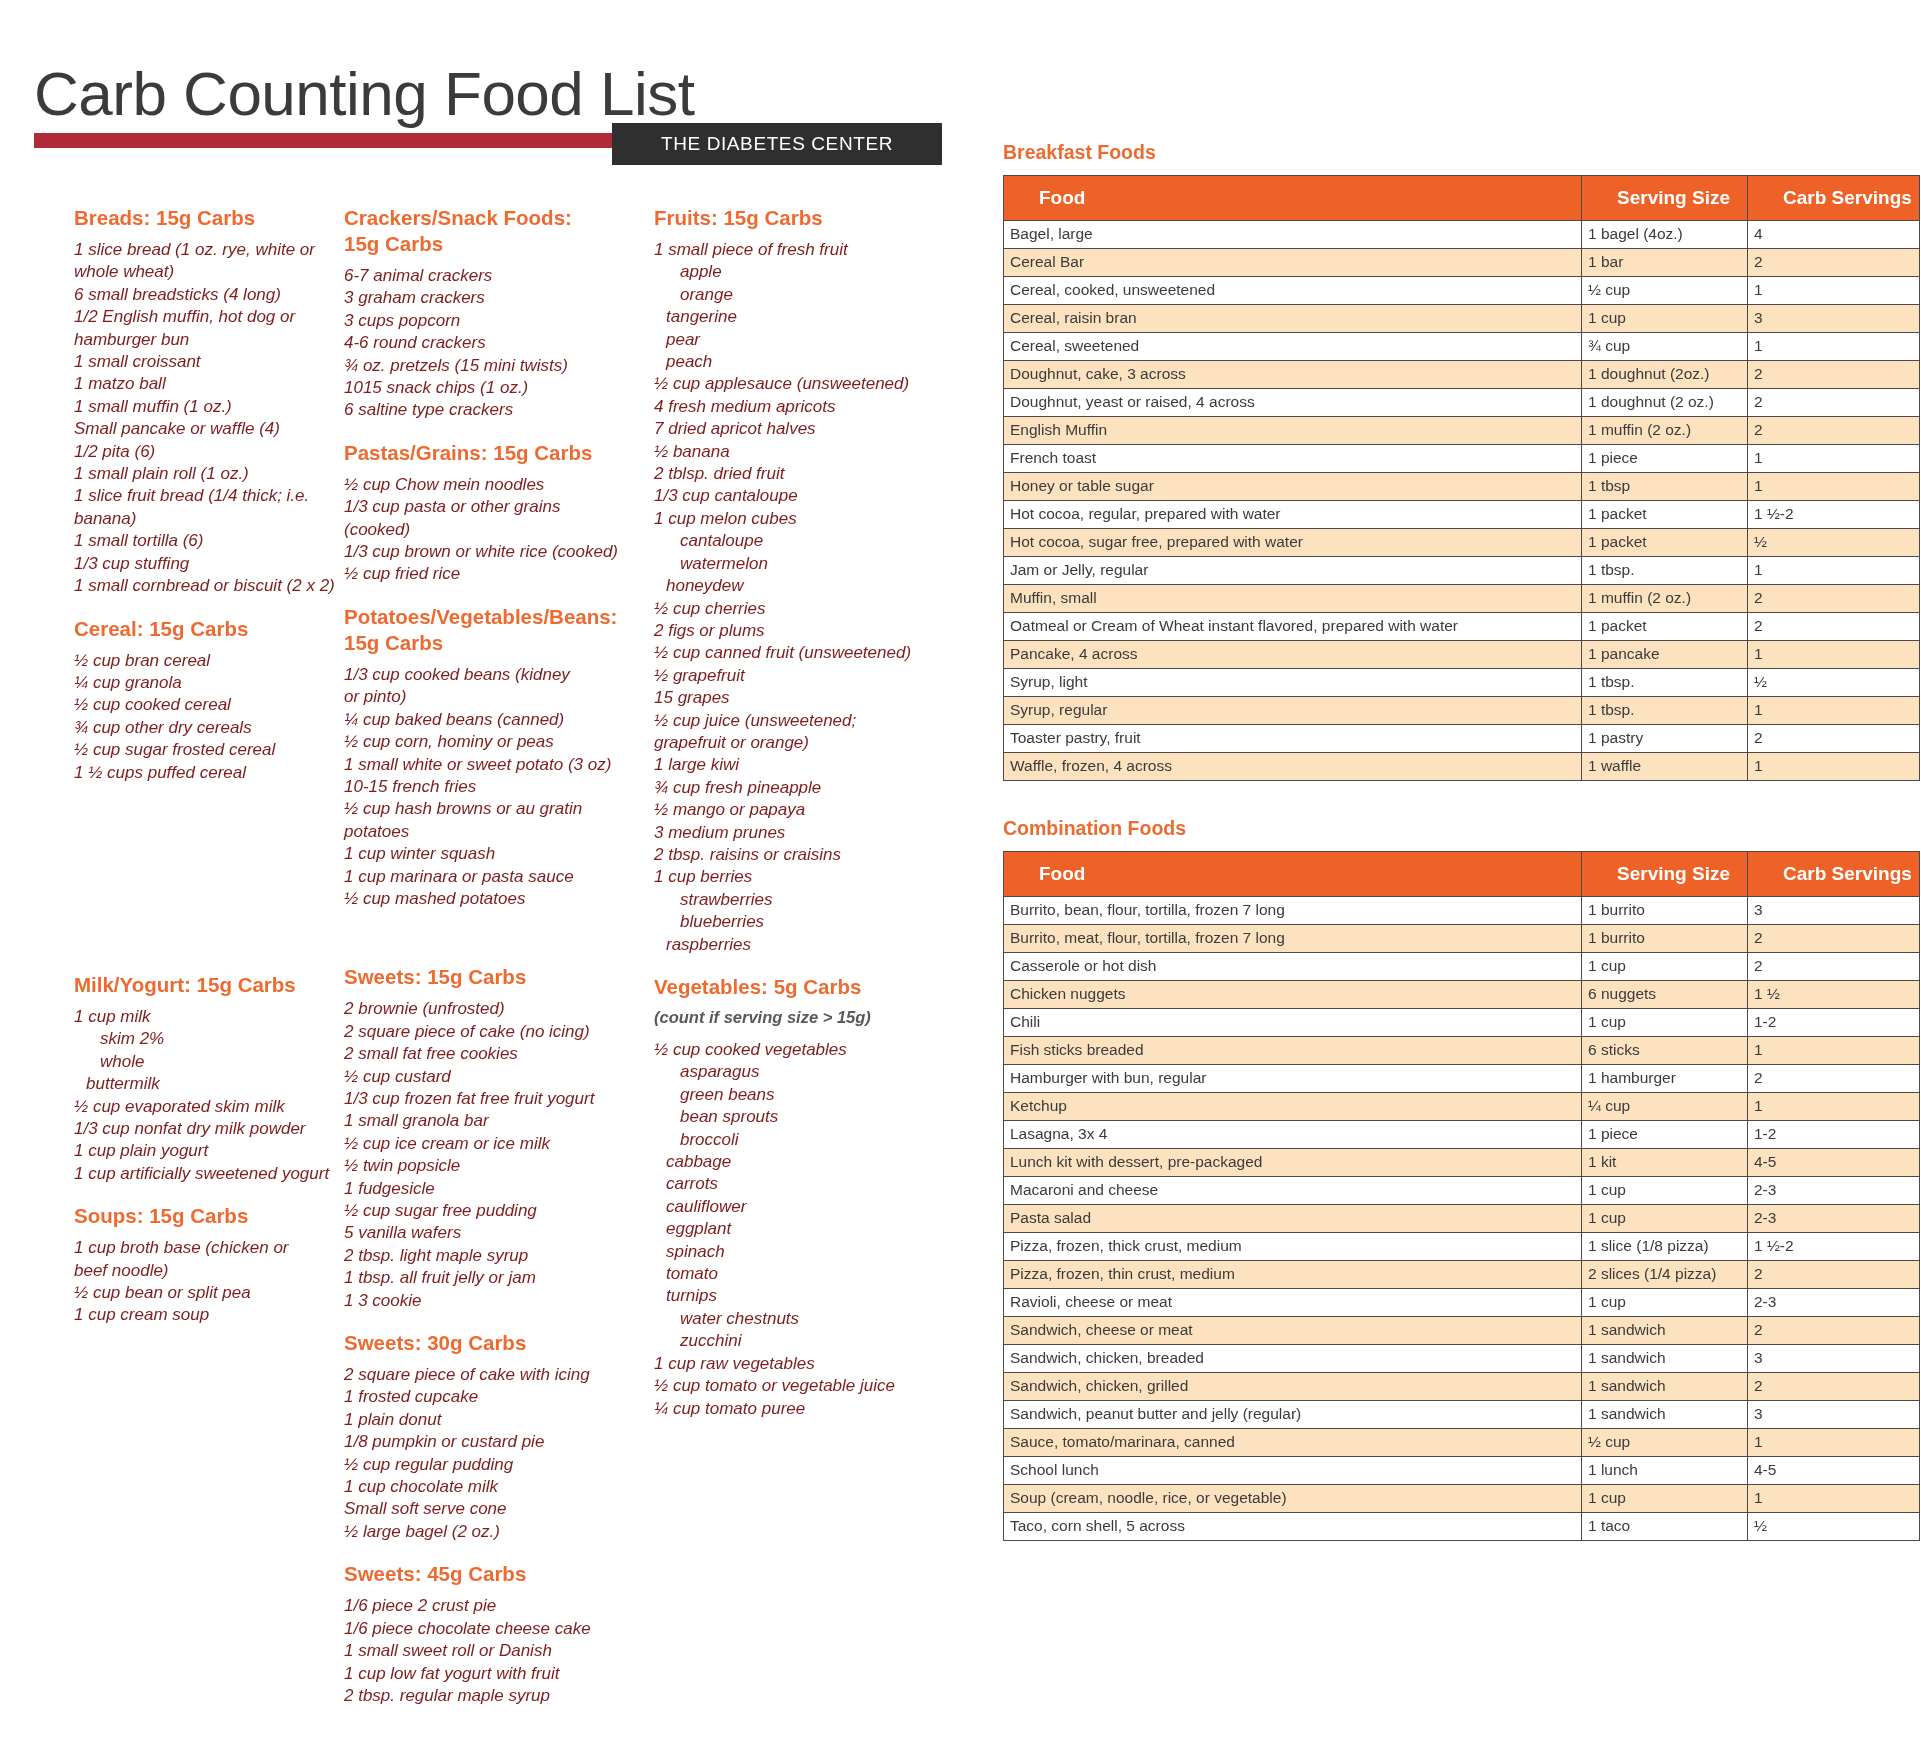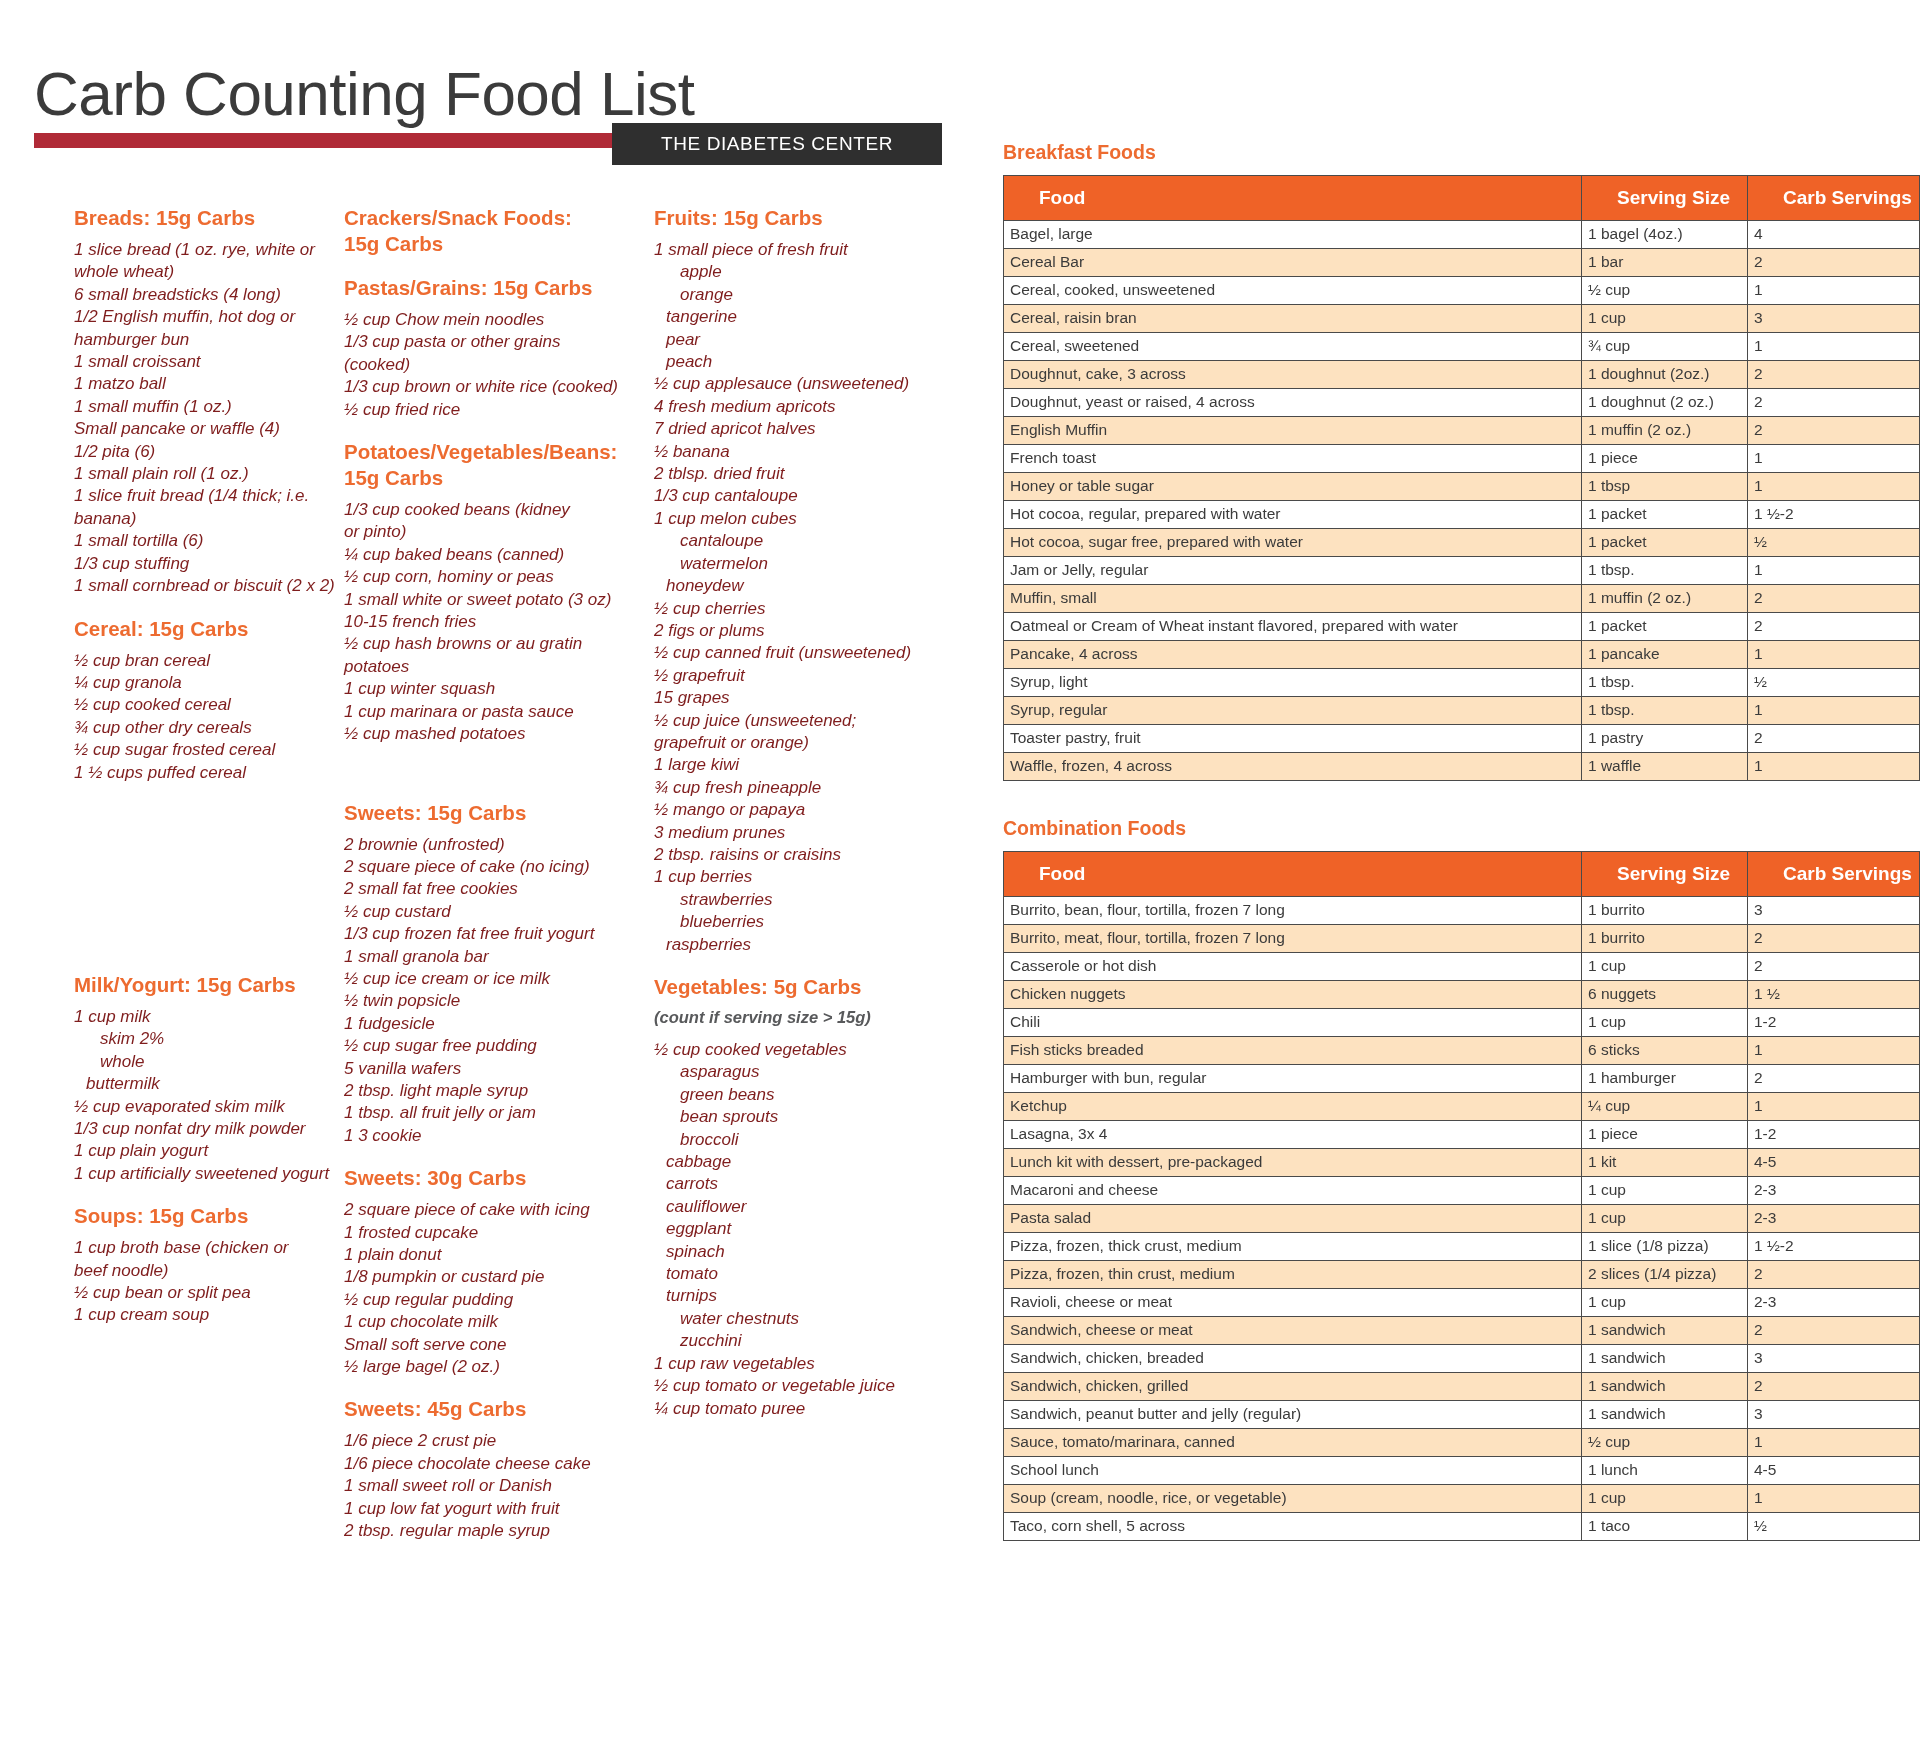--- a/index.html
+++ b/index.html
@@ -208,20 +208,29 @@
             <div>beef noodle)</div>
             <div>½ cup bean or split pea</div>
             <div>1 cup cream soup</div>
           </div>
         </div>
       </div>
       <div class="col col2">
         <div class="sec">
           <div class="sec-title" style="white-space: pre-line;">Crackers/Snack Foods:
 15g Carbs</div>
+          <div class="items">
+            <div>6-7 animal crackers</div>
+            <div>3 graham crackers</div>
+            <div>3 cups popcorn</div>
+            <div>4-6 round crackers</div>
+            <div>¾ oz. pretzels (15 mini twists)</div>
+            <div>1015 snack chips (1 oz.)</div>
+            <div>6 saltine type crackers</div>
+          </div>
         </div>
         <div class="sec">
           <div class="sec-title" style="white-space: pre-line;">Pastas/Grains: 15g Carbs</div>
           <div class="items">
             <div>½ cup Chow mein noodles</div>
             <div>1/3 cup pasta or other grains</div>
             <div>(cooked)</div>
             <div>1/3 cup brown or white rice (cooked)</div>
             <div>½ cup fried rice</div>
           </div>

